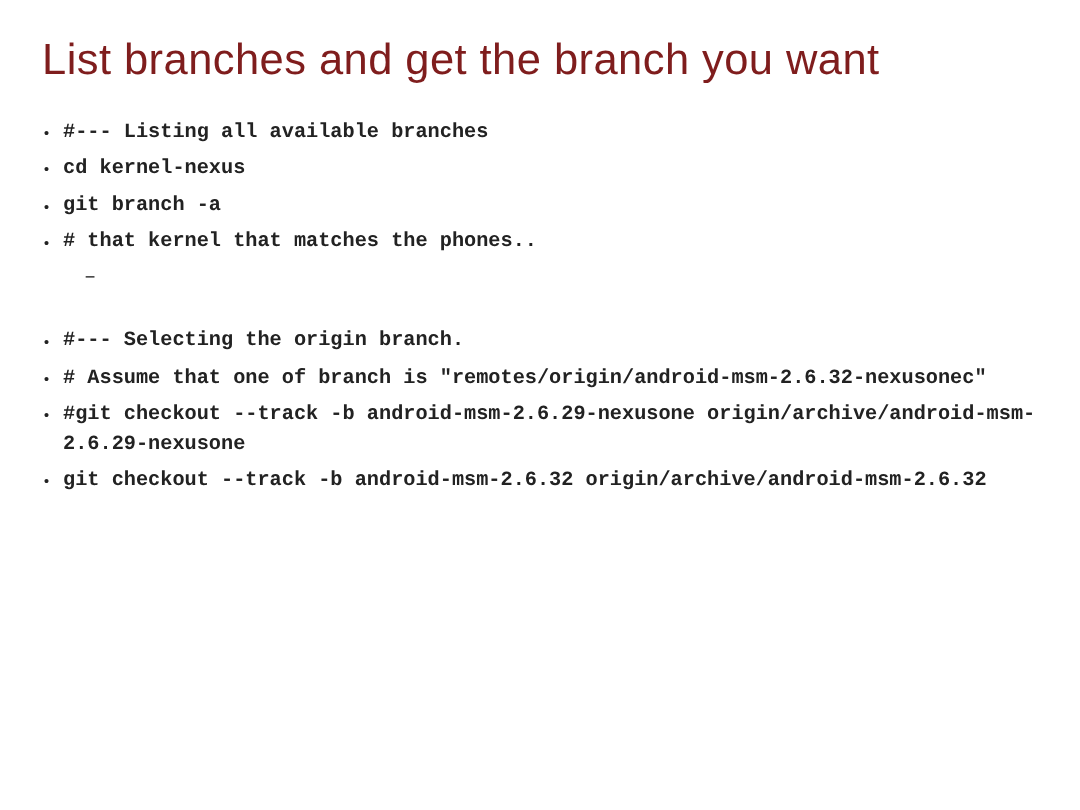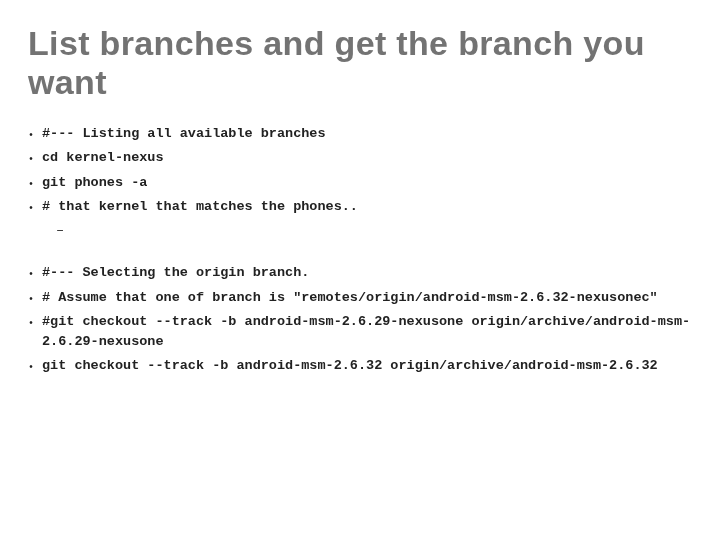--- a/index.html
+++ b/index.html
@@ -16,23 +16,23 @@
       overflow: hidden;
     }
 
     .page {
       width: 720px;
       height: 540px;
       padding: 24px 28px;
     }
 
     .title {
-      font-size: 34px;
-      font-weight: bold;
-      color: #737373;
+      font-size: 29px;
+      font-weight: normal;
+      color: #7f1d1d;
       margin-bottom: 22px;
       letter-spacing: 0.01em;
     }
 
     .section {
       margin-bottom: 18px;
     }
 
     ul.bullet-list {
       list-style: none;
@@ -100,21 +100,21 @@
       <li>
         <span class="bullet">•</span>
         <span class="text">#--- Listing all available branches</span>
       </li>
       <li>
         <span class="bullet">•</span>
         <span class="text">cd kernel-nexus</span>
       </li>
       <li>
         <span class="bullet">•</span>
-        <span class="text">git phones -a</span>
+        <span class="text">git branch -a</span>
       </li>
       <li>
         <span class="bullet">•</span>
         <span class="text"># that kernel that matches the phones..</span>
       </li>
     </ul>
     <ul class="sub-list">
       <li>
         <span class="dash">–</span>
       </li>

